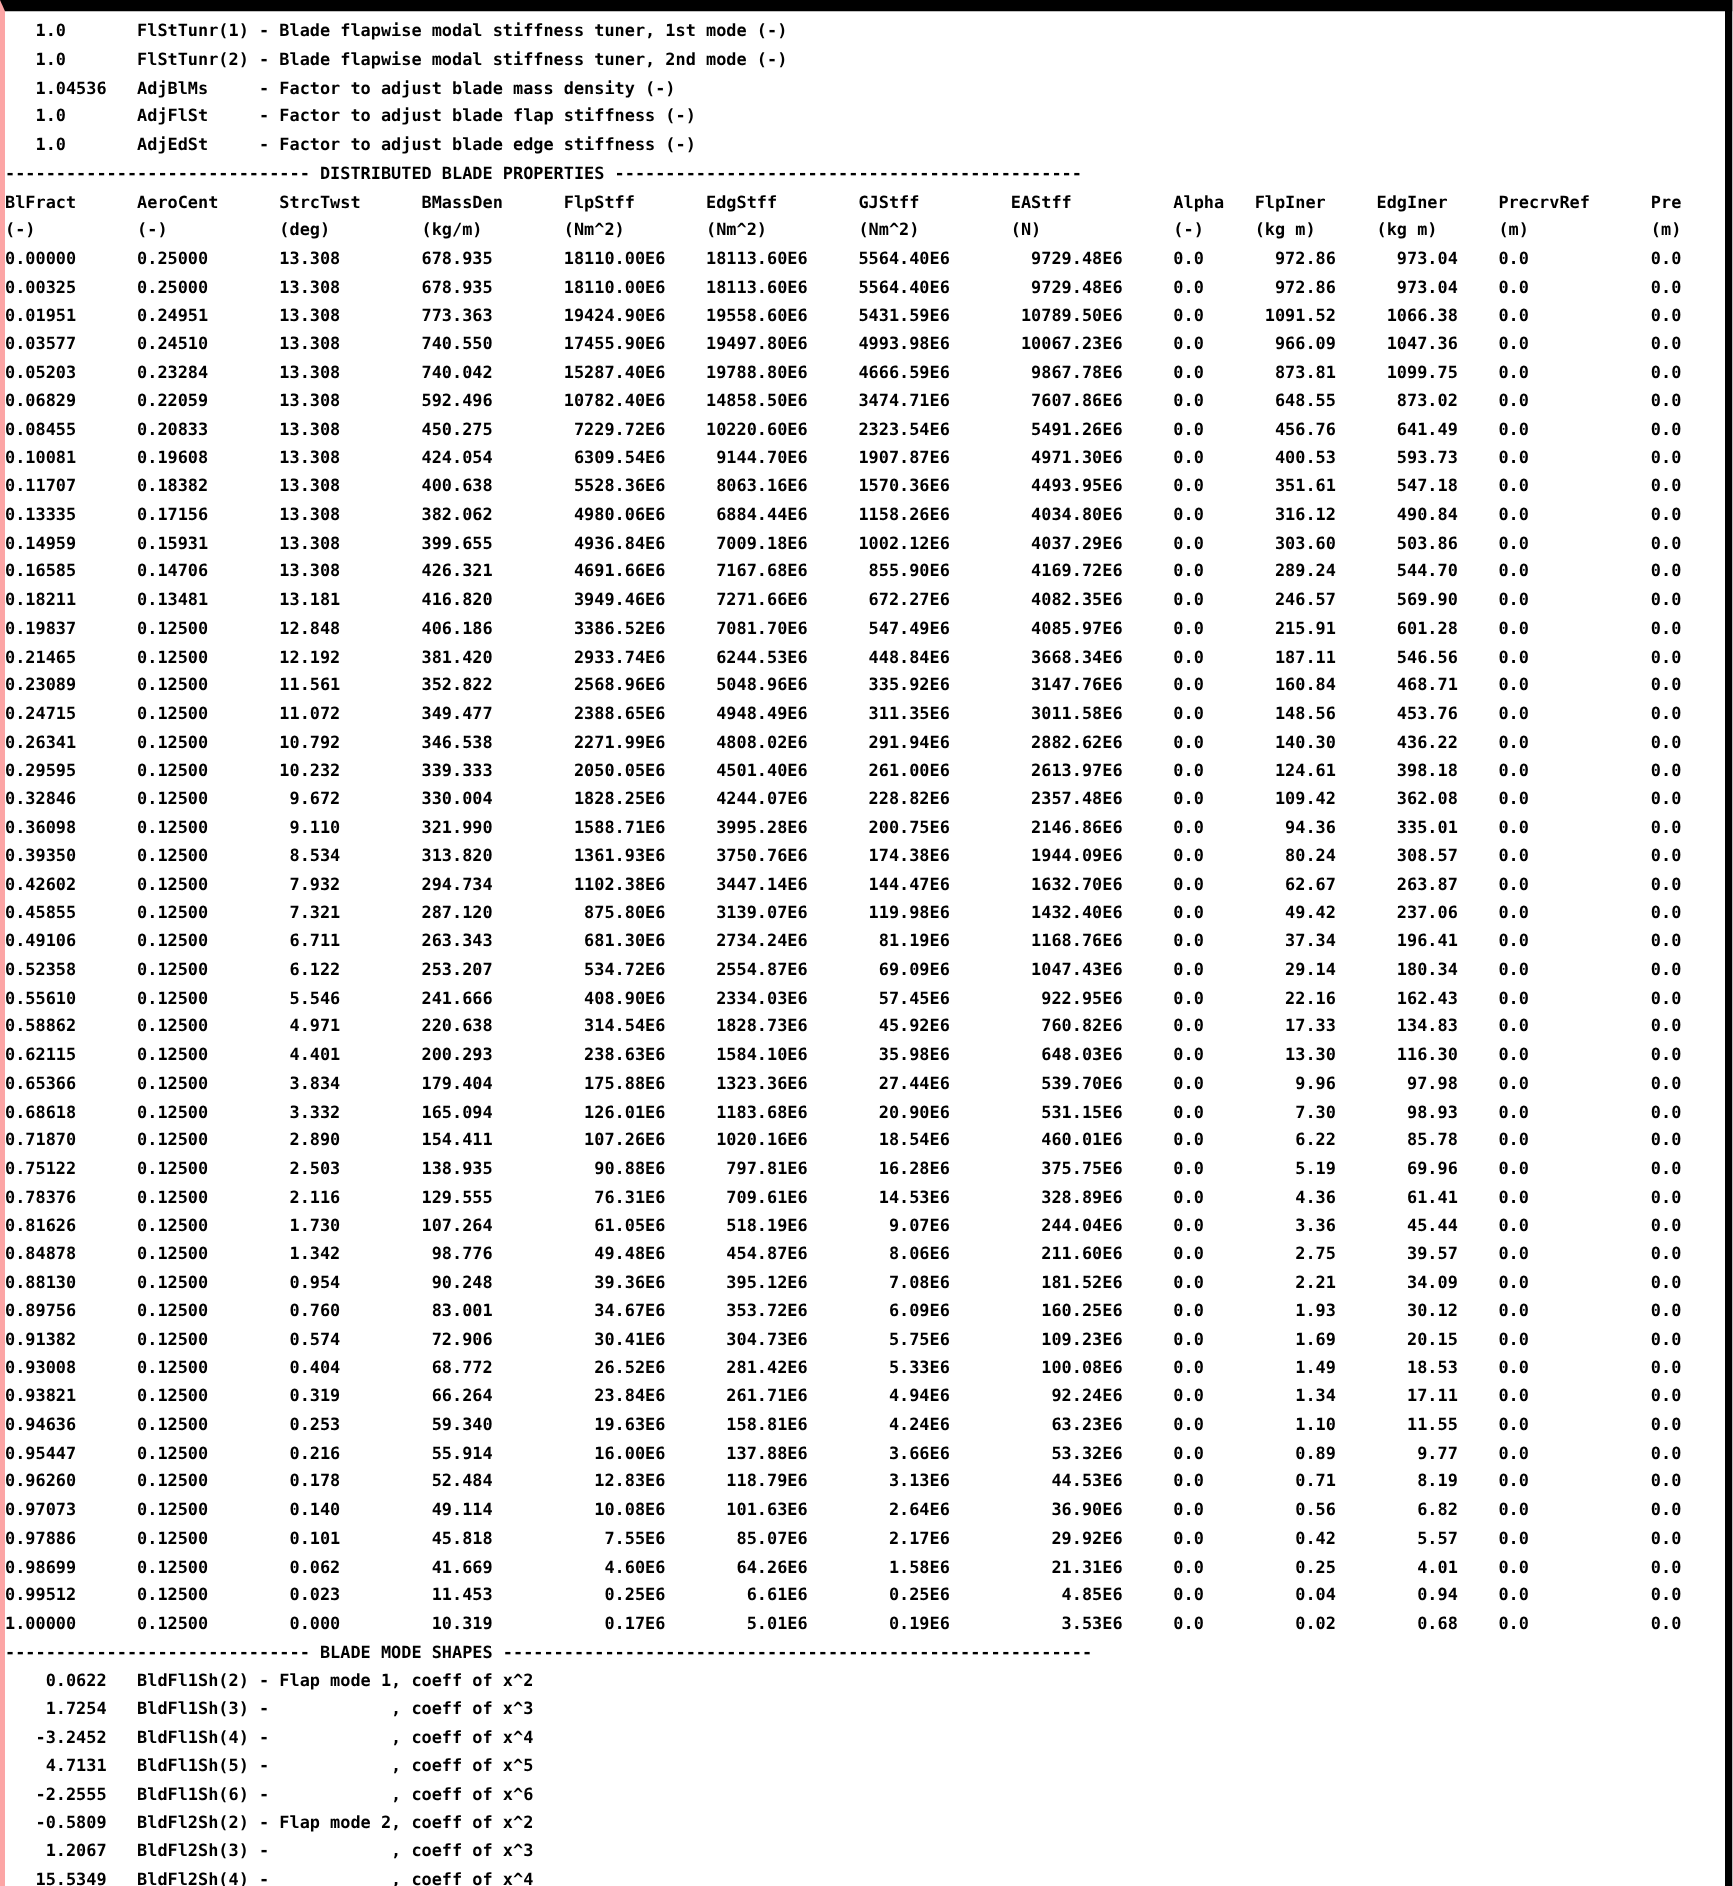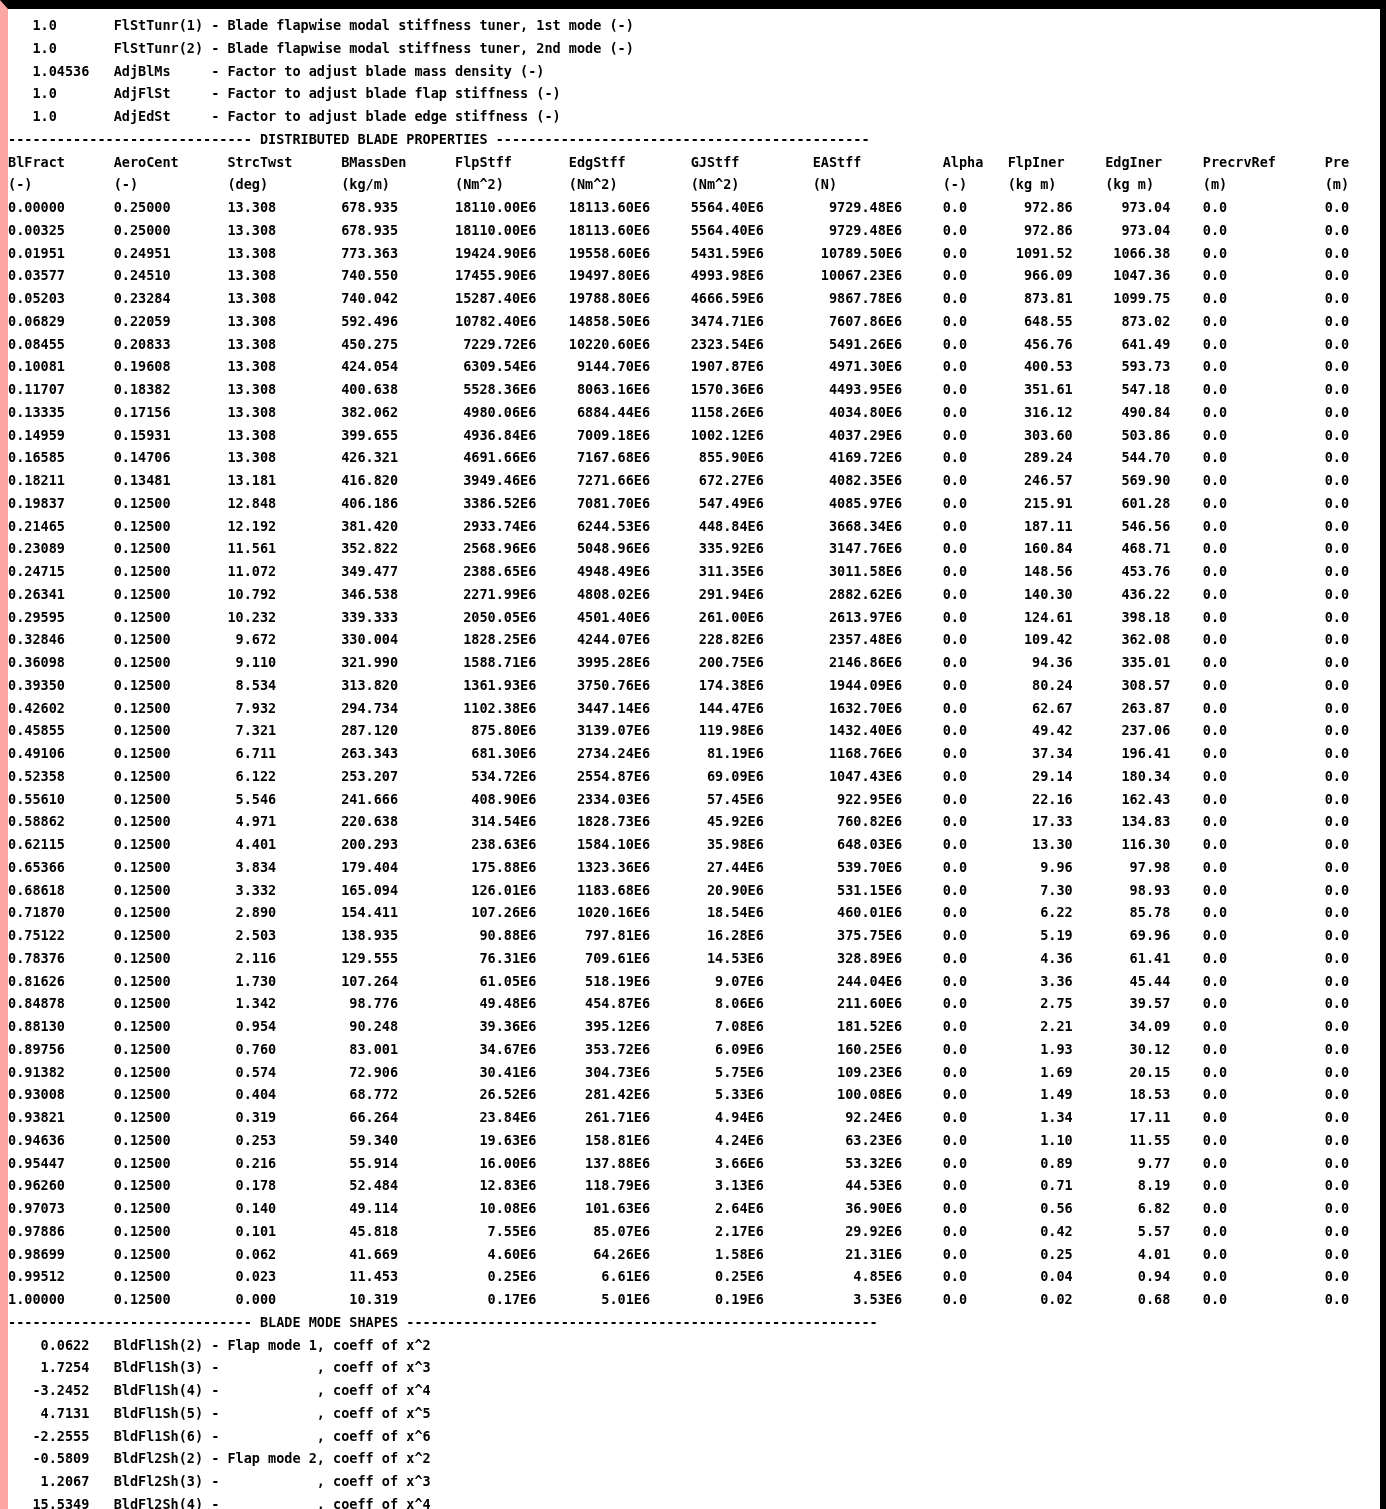--- a/index.html
+++ b/index.html
@@ -2,21 +2,21 @@
 <html><head>
 <meta charset="utf-8">
 <style>
   html,body{margin:0;padding:0;background:#ffffff;}
   .window{
     position:relative;
     width:1386px;height:1509px;
     box-sizing:border-box;
     background:#ffffff;
     border-top:9px solid #000;
-    border-left:8px solid #fca5a5;
+    border-left:4px solid #fca5a5;
     border-right:6px solid #000;
     overflow:hidden;
   }
   .content{
     padding:5px 0 0 0;
     font-family:"DejaVu Sans Mono","Liberation Mono",monospace;
     font-weight:bold;
     font-size:13.5px;
     line-height:22.75px;
     color:#000000;

